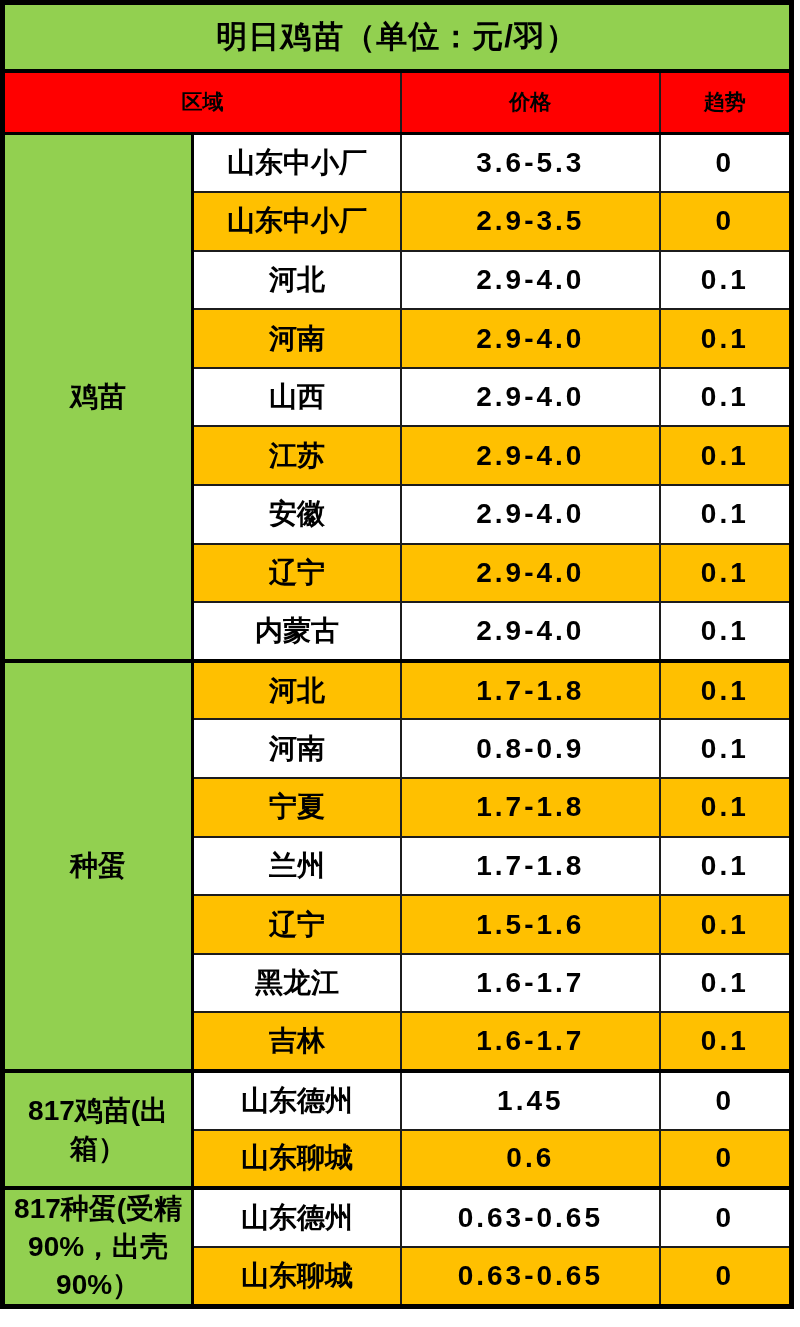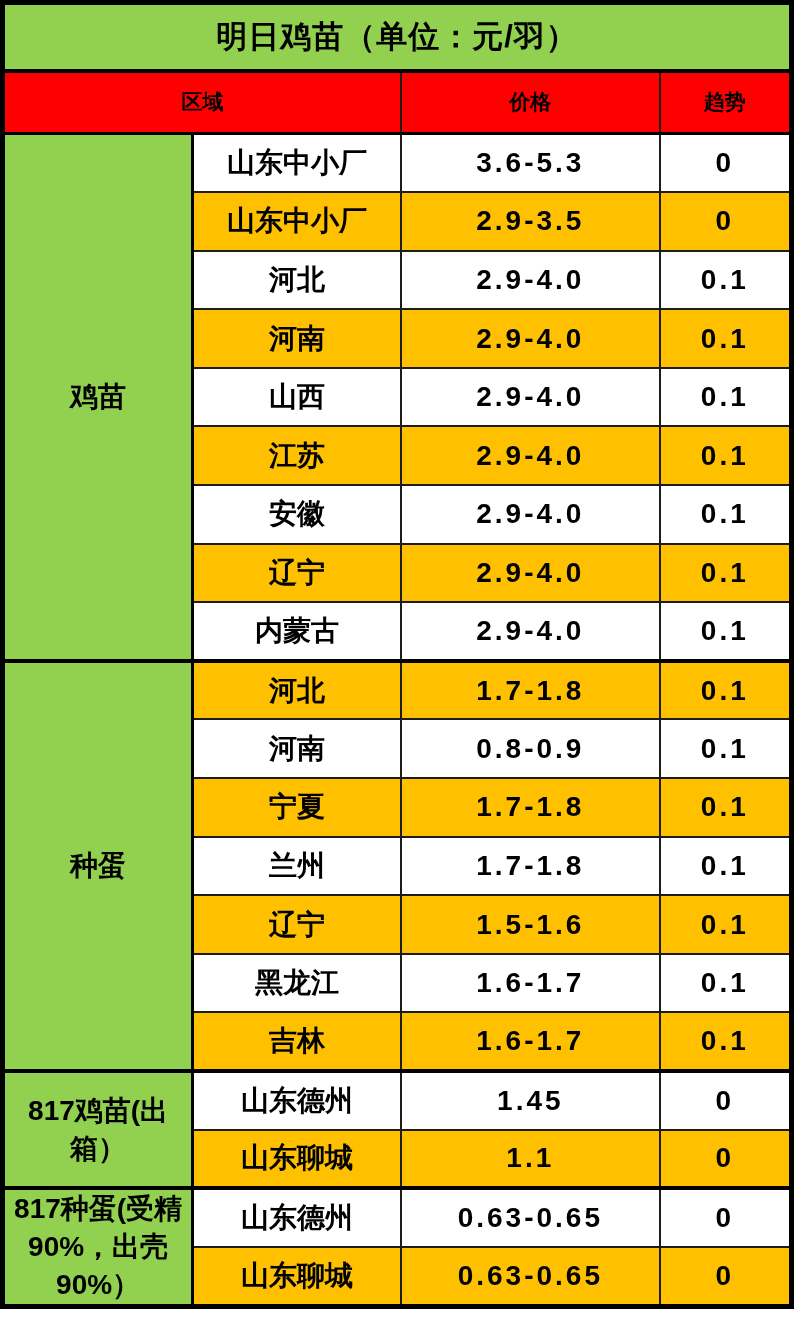--- a/index.html
+++ b/index.html
@@ -170,21 +170,21 @@
       </tr>
 
       <tr class="group-start">
         <td class="group-cell" rowspan="2">817鸡苗(出箱）</td>
         <td class="data-cell">山东德州</td>
         <td class="data-cell num-cell">1.45</td>
         <td class="data-cell num-cell">0</td>
       </tr>
       <tr>
         <td class="data-cell">山东聊城</td>
-        <td class="data-cell num-cell">1.1</td>
+        <td class="data-cell num-cell">0.6</td>
         <td class="data-cell num-cell">0</td>
       </tr>
 
       <tr class="group-start">
         <td class="group-cell" rowspan="2">817种蛋(受精90%，出壳90%）</td>
         <td class="data-cell">山东德州</td>
         <td class="data-cell num-cell">0.63-0.65</td>
         <td class="data-cell num-cell">0</td>
       </tr>
       <tr>

